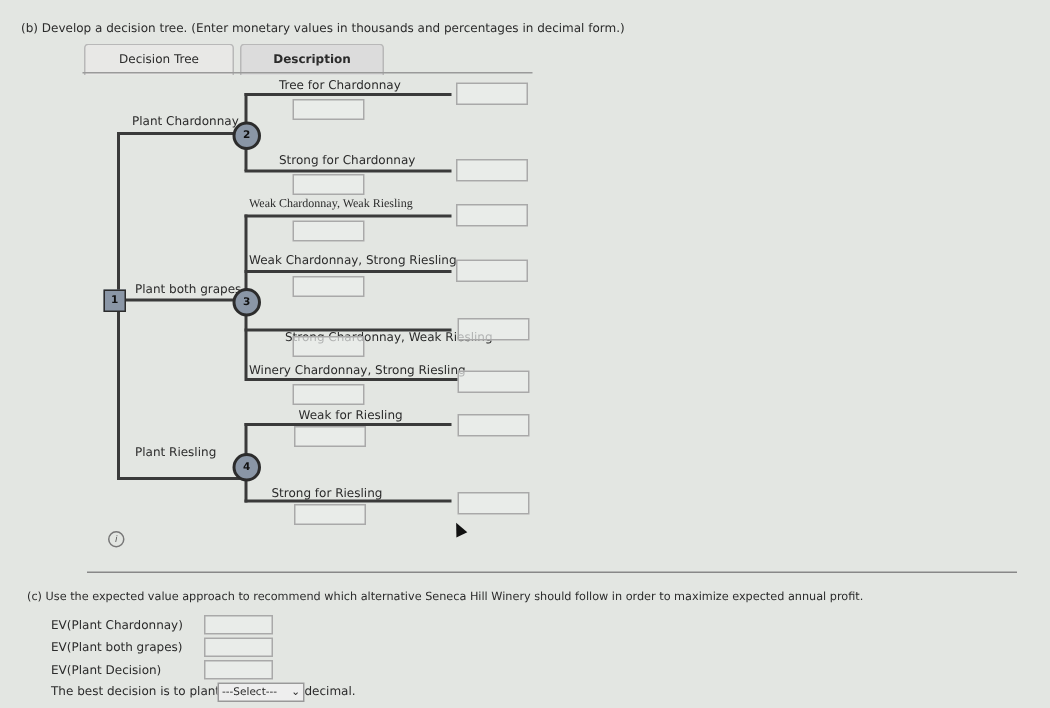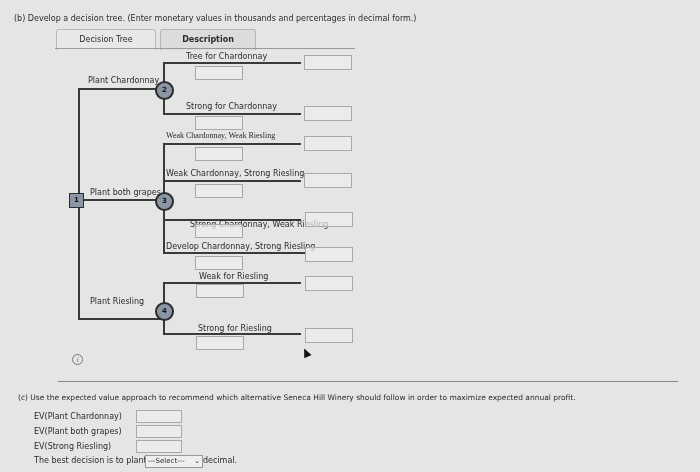--- a/index.html
+++ b/index.html
@@ -96,52 +96,52 @@
 <div class="input payoff" style="left:304px; top:136px;"></div>
 
 <div class="abs txt" style="left:166px; top:169px;">Weak Chardonnay, Strong Riesling</div>
 <div class="input prob" style="left:195px; top:184px;"></div>
 <div class="input payoff" style="left:304px; top:173px;"></div>
 
 <div class="abs txt" style="left:166px; top:220px;margin-left:24px;">Strong Chardonnay, Weak Riesling</div>
 <div class="input prob" style="left:195px; top:224px;"></div>
 <div class="input payoff" style="left:305px; top:212px;"></div>
 
-<div class="abs txt" style="left:166px; top:242px;">Develop Chardonnay, Strong Riesling</div>
+<div class="abs txt" style="left:166px; top:242px;">Winery Chardonnay, Strong Riesling</div>
 <div class="input prob" style="left:195px; top:256px;"></div>
 <div class="input payoff" style="left:305px; top:247px;"></div>
 
 <div class="line" style="left:163px; top:282px; width:2px; height:53px;"></div>
 <div class="line" style="left:163px; top:282px; width:138px; height:2px;"></div>
 <div class="line" style="left:163px; top:333px; width:138px; height:2px;"></div>
 <div class="node-circle" style="left:155px; top:302px;">4</div>
 
 <div class="abs txt" style="left:199px; top:272px;">Weak for Riesling</div>
 <div class="input prob" style="left:196px; top:284px;"></div>
 <div class="input payoff" style="left:305px; top:276px;"></div>
 
-<div class="abs txt" style="left:198px; top:324px;">Strong for Riesling</div>
+<div class="abs txt" style="left:181px; top:324px;">Strong for Riesling</div>
 <div class="input prob" style="left:196px; top:336px;"></div>
 <div class="input payoff" style="left:305px; top:328px;"></div>
 
 <div class="abs cursor" style="left:302px; top:348px;"></div>
 
 <div class="info-icon" style="left:72px; top:354px;">i</div>
 
 <div class="abs divider" style="width:620px;"></div>
 
 <div class="abs txt" style="left:18px; top:393px; font-size:7.5px;">(c)  Use the expected value approach to recommend which alternative Seneca Hill Winery should follow in order to maximize expected annual profit.</div>
 
 <div class="abs txt" style="left:34px; top:412px;text-align:right;">EV(Plant Chardonnay)</div>
 <div class="input" style="left:136px; top:410px; width:44px; height:11px;"></div>
 
 <div class="abs txt" style="left:34px; top:427px;">EV(Plant both grapes)</div>
 <div class="input" style="left:136px; top:425px; width:44px; height:11px;"></div>
 
-<div class="abs txt" style="left:34px; top:442px;">EV(Strong Riesling)</div>
+<div class="abs txt" style="left:34px; top:442px;">EV(Plant Decision)</div>
 <div class="input" style="left:136px; top:440px; width:44px; height:11px;"></div>
 
 <div class="abs txt" style="left:34px; top:456px;">The best decision is to plant</div>
 <div class="select" style="left:145px; top:455px; width:52px;">
   <span>---Select---</span>
   <span style="position:absolute; right:2px; top:0; font-size:7px;">⌄</span>
 </div>
 <div class="abs txt" style="left:203px; top:456px;">decimal.</div>
 
 </body></html>

